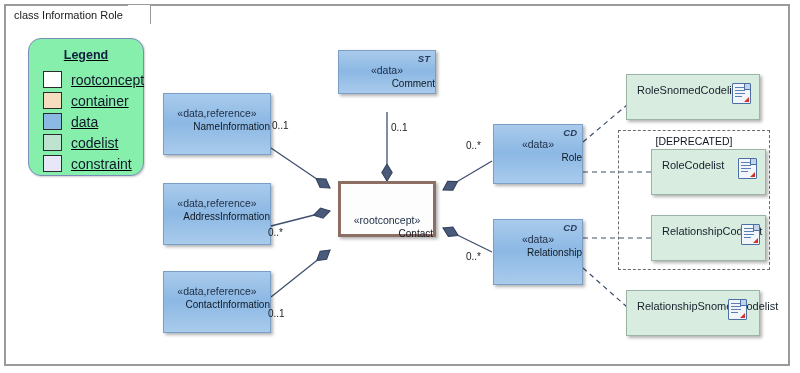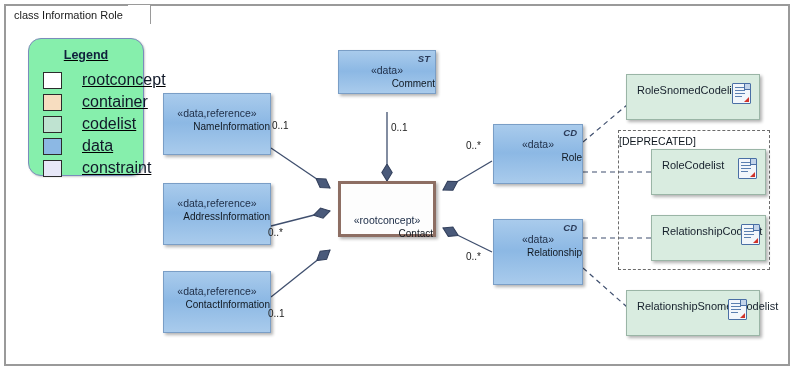--- a/index.html
+++ b/index.html
@@ -54,32 +54,32 @@
   .doc-icon .l4{top:12px;width:7px;}
   .doc-icon .fold{position:absolute;right:0;top:0;width:5px;height:5px;
                   background:#c3d4ea;border-left:1px solid #4a6fa5;
                   border-bottom:1px solid #4a6fa5;}
   .doc-icon .mark{position:absolute;right:1px;bottom:1px;width:0;height:0;
                   border-left:5px solid transparent;border-bottom:5px solid #d0342c;}
 
   
   .group-box{position:absolute;border:1px dashed #6b6b6b;background:transparent;
              box-sizing:border-box;z-index:1;}
-  .group-title{position:absolute;width:100%;top:4px;
+  .group-title{position:absolute;width:100%;text-align:center;top:4px;
                font-size:10.5px;color:#101820;}
 
   
   .legend{position:absolute;background:#86efac;border:1px solid #7b8cbb;
           border-radius:13px;z-index:4;box-shadow:1px 1px 2px rgba(0,0,0,0.2);text-decoration:underline;}
   .legend-title{text-align:center;font-size:12.5px;font-weight:bold;
                 color:#10203c;padding:9px 0 7px 0;}
   .legend-row{display:flex;align-items:center;padding:2px 0 2px 14px;}
   .legend-swatch{width:17px;height:15px;border:1.5px solid #2b2b2b;
                  margin-right:9px;flex:none;}
-  .legend-label{font-size:16px;color:#101828;margin-left:11px;}
+  .legend-label{font-size:14px;color:#101828;}
 
   
   .mult{position:absolute;font-size:10px;color:#1b1b1b;z-index:4;white-space:nowrap;}
 </style>
 </head>
 <body>
 
 <div id="canvas">
 
   <div class="frame"></div>
@@ -125,26 +125,26 @@
 
     <div class="legend-row">
       <span class="legend-swatch" style="background:#ffffff"></span>
       <span class="legend-label">rootconcept</span>
     </div>
     <div class="legend-row">
       <span class="legend-swatch" style="background:#f7ddc0"></span>
       <span class="legend-label">container</span>
     </div>
     <div class="legend-row">
+      <span class="legend-swatch" style="background:#8cb8e4"></span>
+      <span class="legend-label">data</span>
+    </div>
+    <div class="legend-row">
       <span class="legend-swatch" style="background:#bfe3d1"></span>
       <span class="legend-label">codelist</span>
-    </div>
-    <div class="legend-row">
-      <span class="legend-swatch" style="background:#8cb8e4"></span>
-      <span class="legend-label">data</span>
     </div>
     <div class="legend-row">
       <span class="legend-swatch" style="background:#e7e7f7"></span>
       <span class="legend-label">constraint</span>
     </div>
   </div>
 
   <div class="group-box" style="left:618px;top:130px;width:152px;height:140px;">
     <div class="group-title">[DEPRECATED]</div>
   </div>

